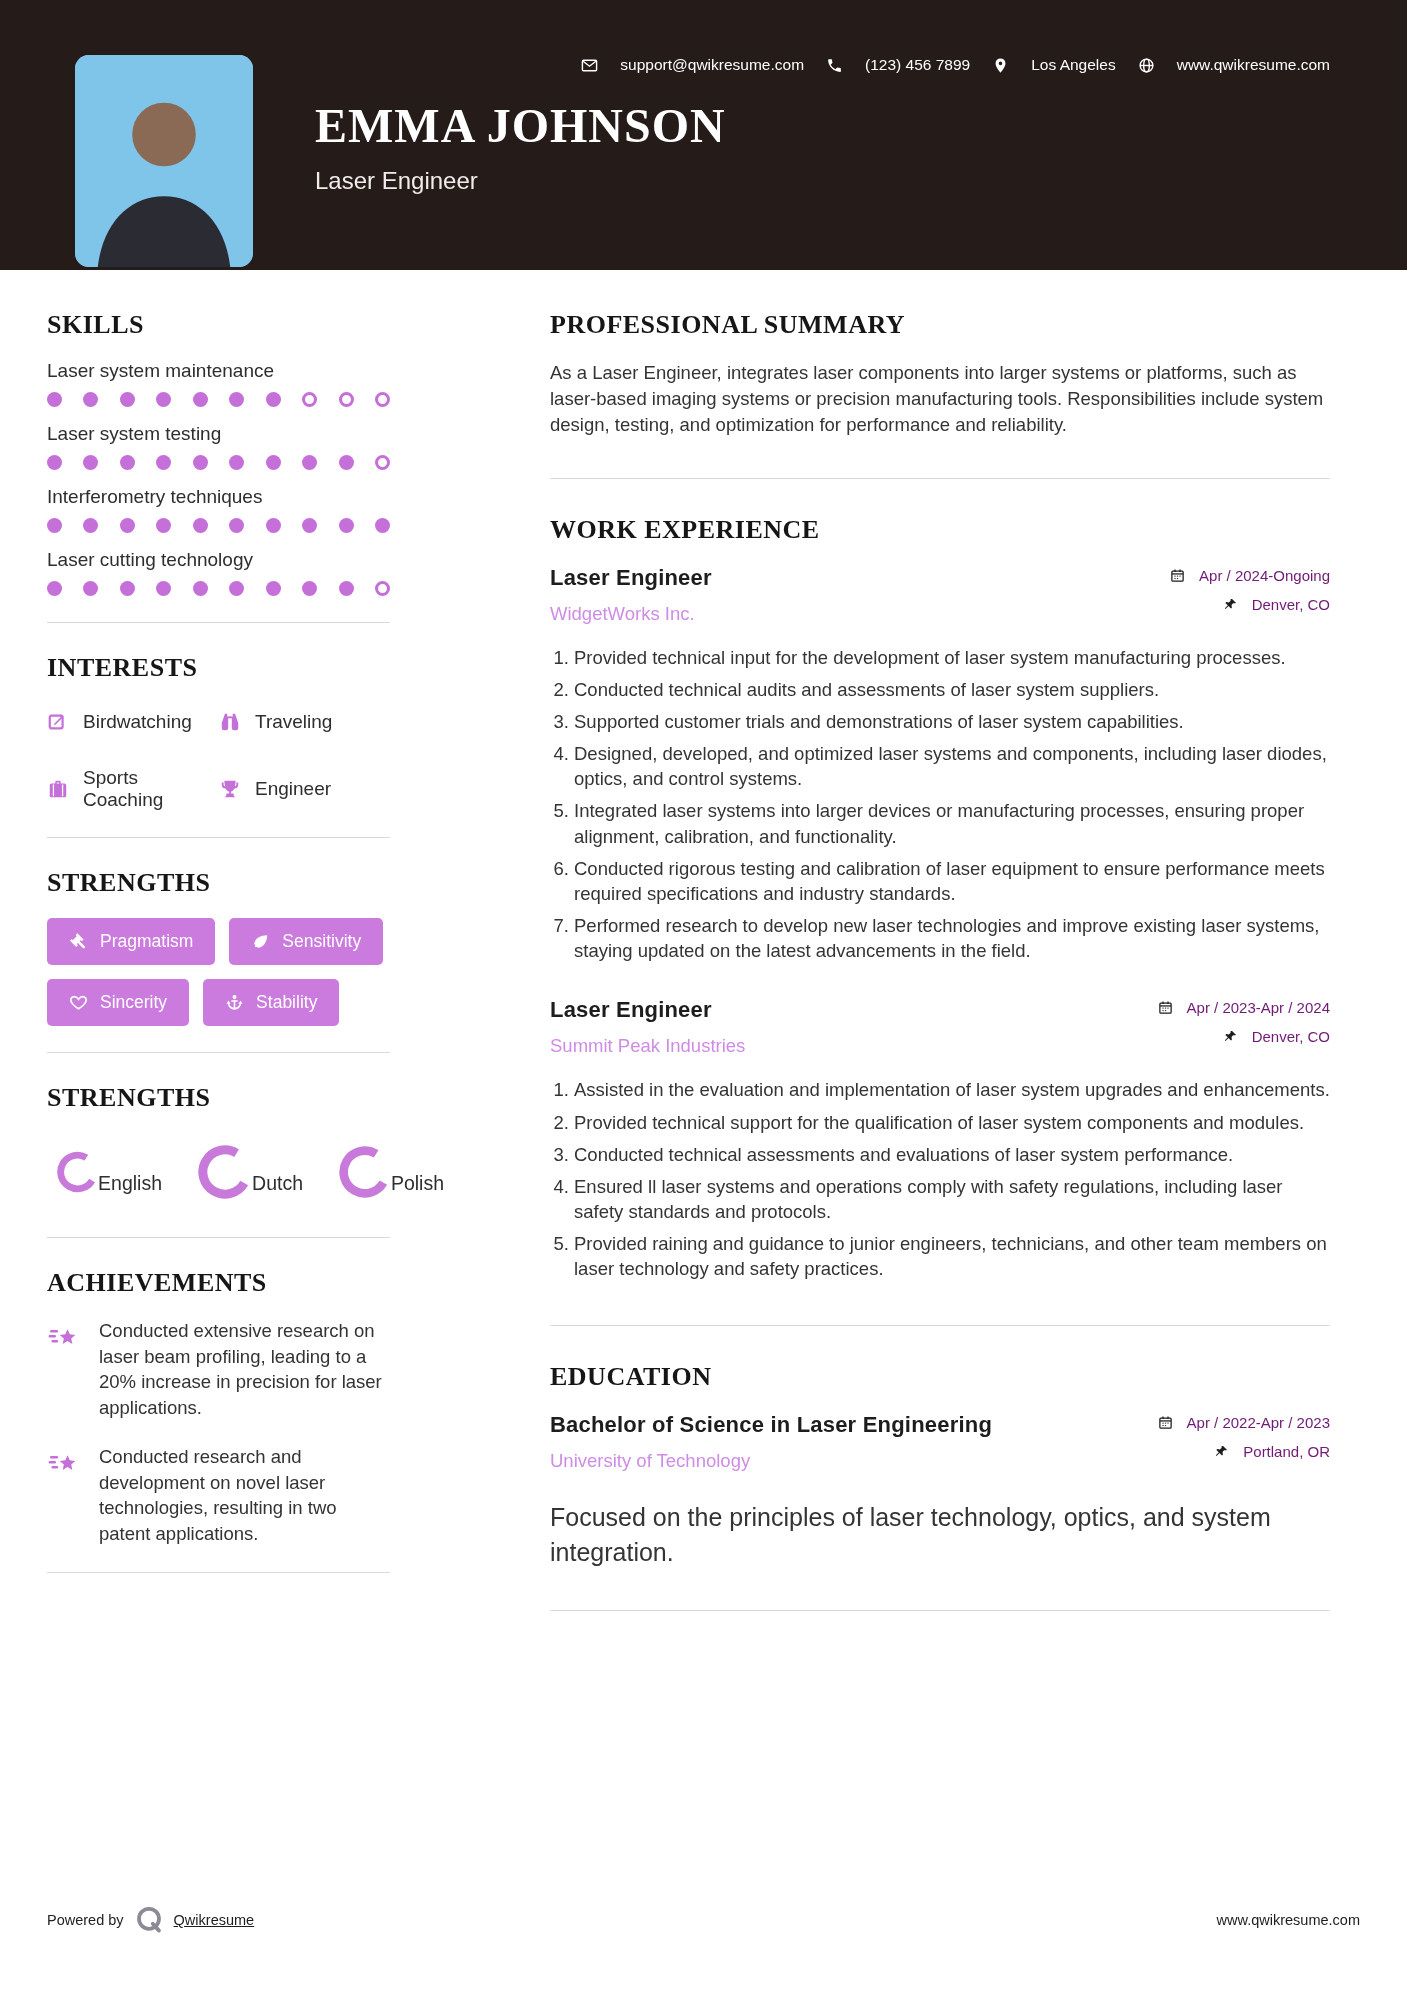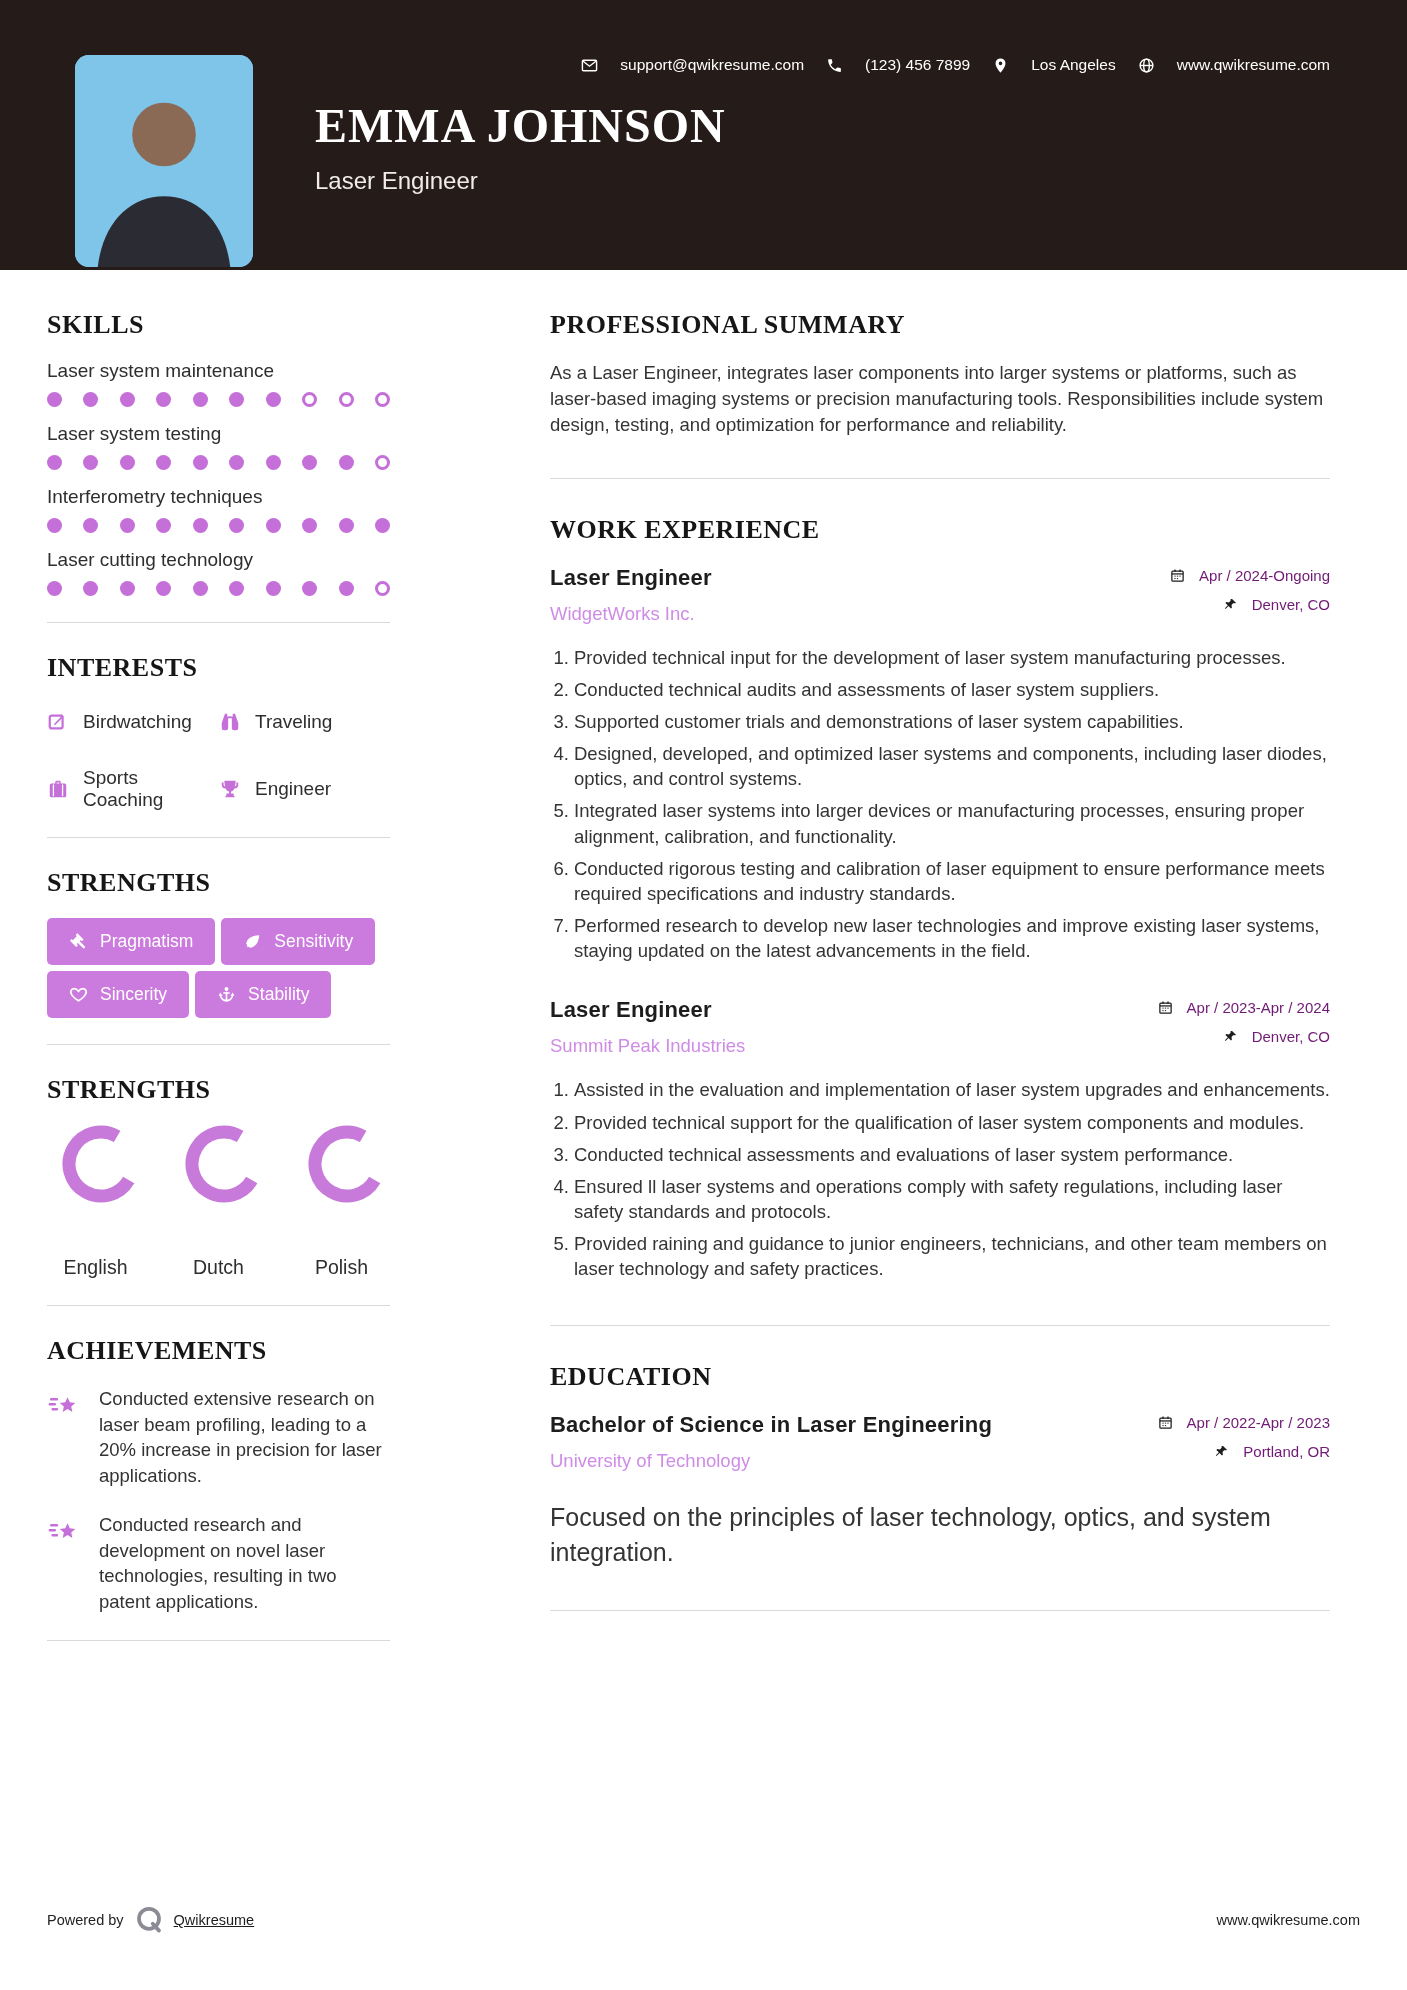--- a/index.html
+++ b/index.html
@@ -34,28 +34,28 @@
   .dot { width:15px; height:15px; border-radius:50%; background:#c56fd9; }
   .dot.empty { background:#fff; border:3.5px solid #c56fd9; }
 
   
   .interests-grid { display:grid; grid-template-columns:172px 171px; row-gap:26px; }
   .interest { display:flex; align-items:center; gap:14px; font-size:19px; color:#2e2e2e;margin-top:8px; }
   .interest .iicon { width:22px; height:22px; color:#c56fd9; flex:none; display:flex; }
   .interest .iicon svg { width:100%; height:100%; }
 
   
-  .pills { display:flex; flex-wrap:wrap; gap:6px; }
+  .pills { display:flex; flex-wrap:wrap; gap:14px; }
   .pill { background:#cb7ade; color:#fff; border-radius:5px; padding:13px 22px; font-size:17.5px; display:flex; align-items:center; gap:12px; }
   .pill .picon { width:19px; height:19px; display:flex; color:#fff; flex:none; }
   .pill .picon svg { width:100%; height:100%; }
 
   
   .langs { display:flex; gap:26px; margin-top:10px; }
-  .lang { width:115px; display:flex; flex-direction:column; align-items:center;gap:31px; }
+  .lang { width:115px; display:flex; flex-direction:row; align-items:center; }
   .lang svg.donut { width:78px; height:78px; margin-left:10px; }
   .lang-label { font-size:19.5px; color:#2e2e2e; margin-top:22px; align-self:center; }
 
   
   .ach { display:flex; gap:18px; margin-bottom:24px; }
   .ach .aicon { width:34px; height:34px; flex:none; color:#c56fd9; margin-top:2px; }
   .ach .aicon svg { width:100%; height:100%; }
   .ach-text { font-size:18.5px; line-height:1.38; color:#333; }
 
   

